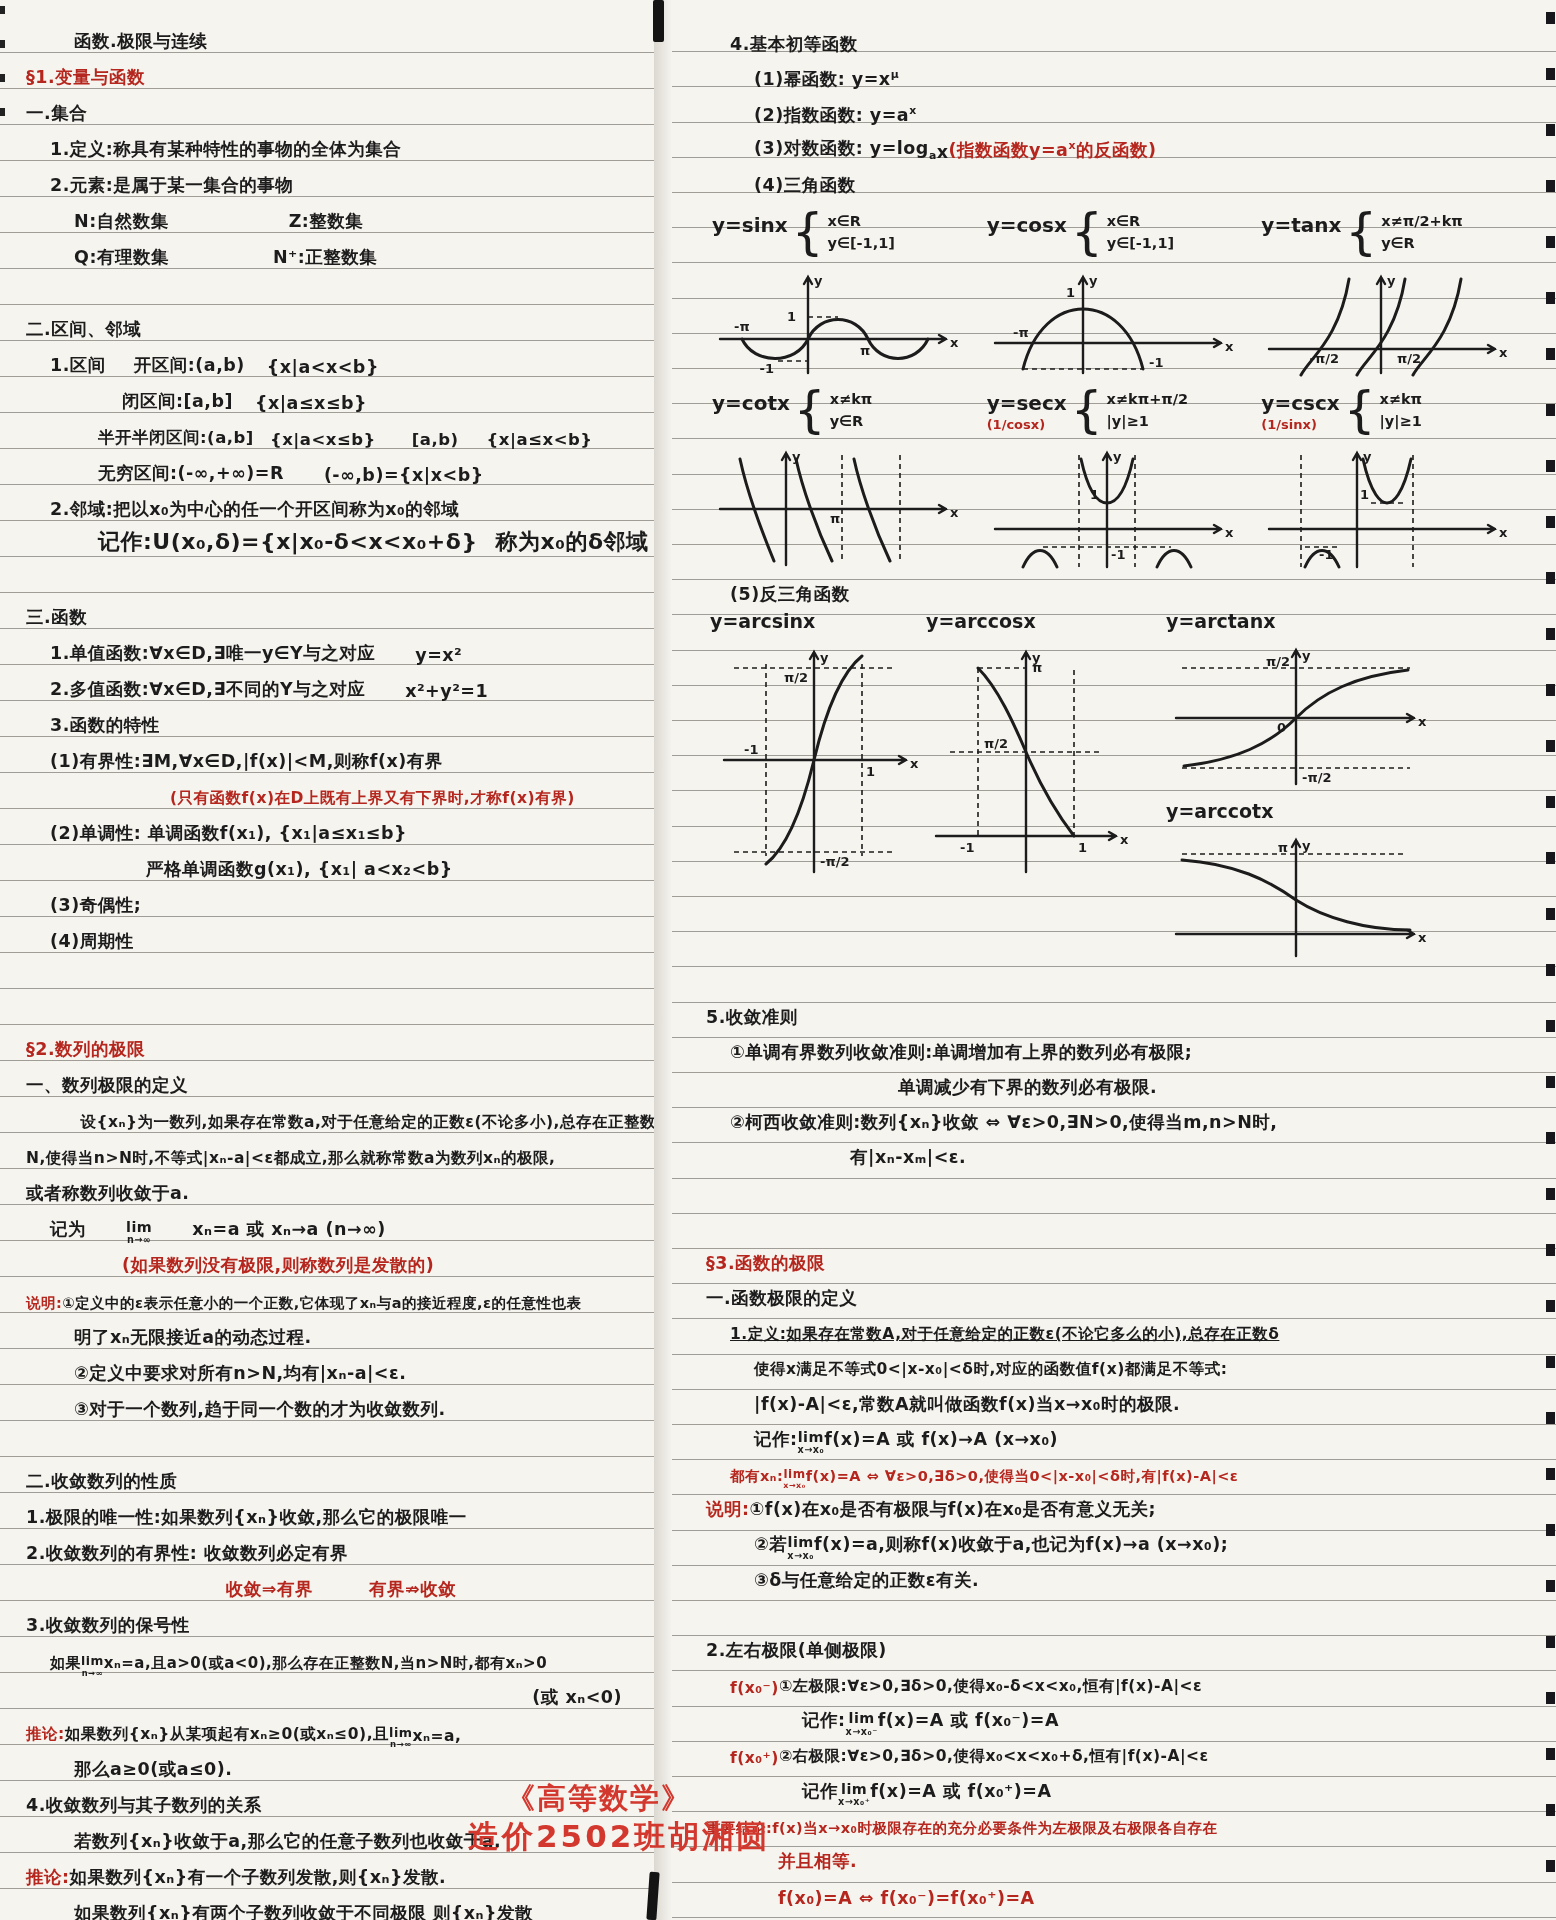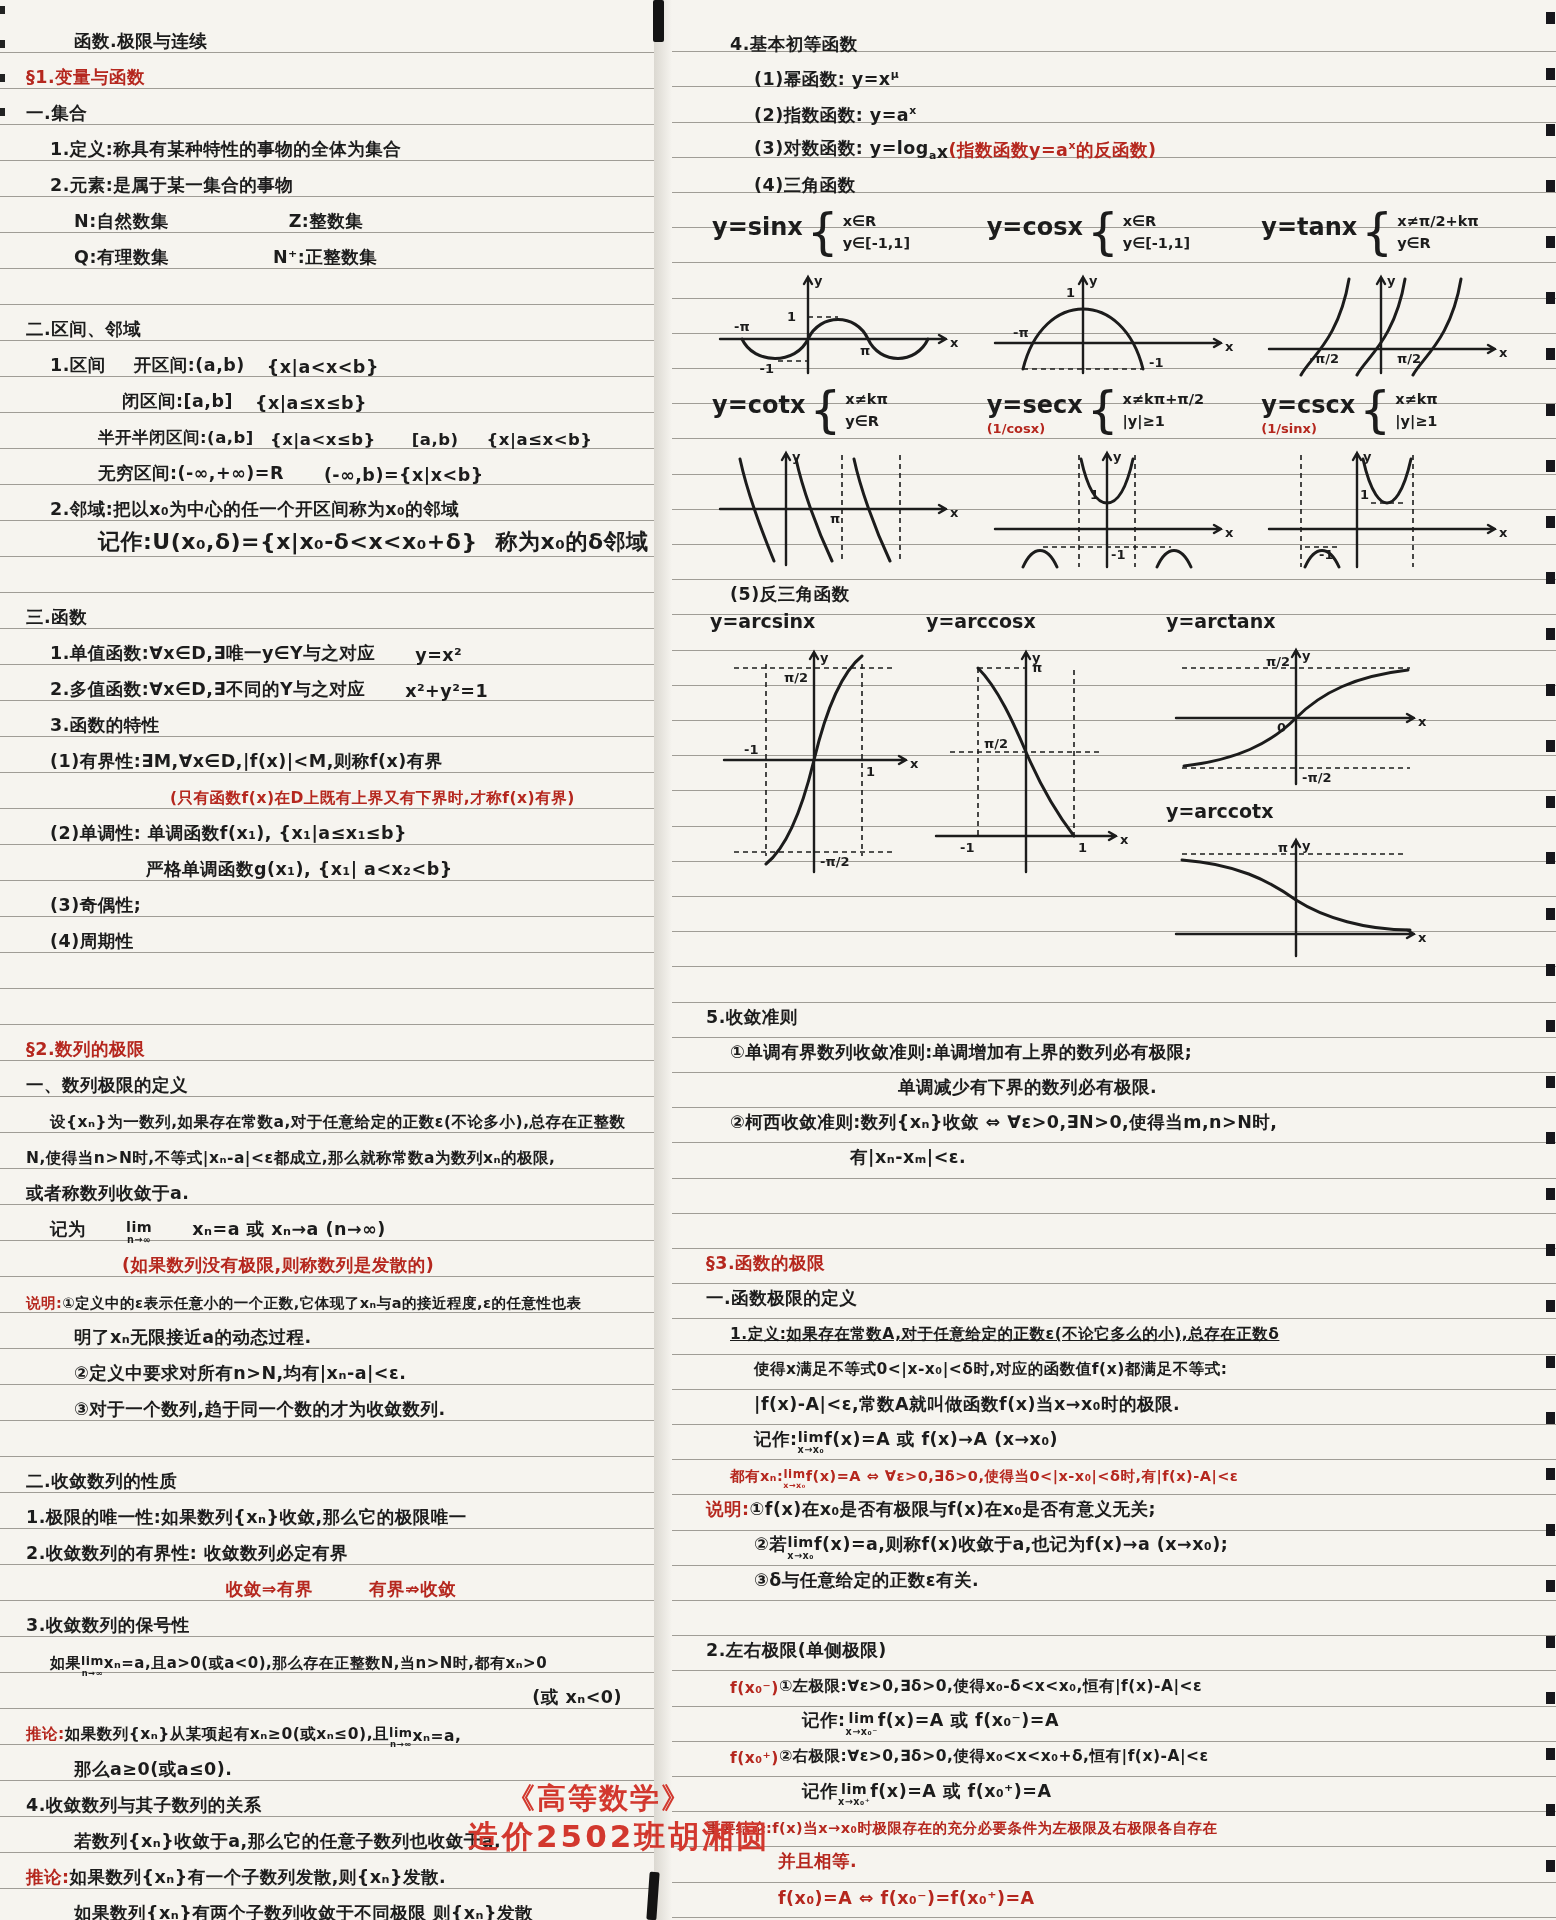--- a/index.html
+++ b/index.html
@@ -23,21 +23,21 @@
   .gutter-bot{position:absolute;left:648px;top:1872px;width:10px;height:48px;background:#141414;border-radius:2px;transform:rotate(4deg);}
   .binding{position:absolute;right:1px;top:12px;width:9px;height:1900px;
            background:repeating-linear-gradient(180deg,#17171c 0 12px,transparent 12px 56px);}
   .edge-marks{position:absolute;left:0;top:6px;width:5px;height:130px;
            background:repeating-linear-gradient(180deg,#222 0 8px,transparent 8px 34px);}
   
   .trig-row{display:flex;gap:6px;margin:2px 0 4px 6px;}
   .trig-cell{width:272px;}
   .fn-head{display:flex;align-items:flex-start;gap:4px;min-height:62px;}
   .fn-lab{display:flex;flex-direction:column;}
-  .fn-label{font-size:24px;padding-top:10px;}
+  .fn-label{font-size:20px;padding-top:10px;}
   .fn-note{font-size:13px;margin-top:2px;}
   .brace{font-size:50px;font-weight:400;line-height:58px;}
   .fn-dom{display:flex;flex-direction:column;font-size:14.5px;padding-top:8px;line-height:1.5;}
   svg{display:block;}
   .crv{fill:none;stroke:#1c1c1c;stroke-width:3;stroke-linecap:round;}
   .axs{fill:none;stroke:#1c1c1c;stroke-width:2.4;stroke-linecap:round;}
   .dsh{fill:none;stroke:#1c1c1c;stroke-width:1.6;stroke-dasharray:5 4;}
   .gtxt{font-size:13px;font-weight:700;fill:#1c1c1c;}
   .inv-row{display:flex;gap:4px;margin-left:4px;}
   .inv-col{display:flex;flex-direction:column;}
@@ -136,21 +136,21 @@
         </div>
         <div class="ln" style="padding-left: 24px;">
           <span class="seg">(4)周期性</span>
         </div>
         <div class="ln" style="margin-top: 72px;">
           <span class="seg red">§2.数列的极限</span>
         </div>
         <div class="ln">
           <span class="seg">一、数列极限的定义</span>
         </div>
-        <div class="ln" style="padding-left: 24px; font-size: 15.5px;">
+        <div class="ln" style="padding-left: 24px; font-size: 15.5px; justify-content: flex-end;">
           <span class="seg">设{xₙ}为一数列,如果存在常数a,对于任意给定的正数ε(不论多小),总存在正整数</span>
         </div>
         <div class="ln" style="font-size: 15.5px;">
           <span class="seg">N,使得当n&gt;N时,不等式|xₙ-a|&lt;ε都成立,那么就称常数a为数列xₙ的极限,</span>
         </div>
         <div class="ln">
           <span class="seg">或者称数列收敛于a.</span>
         </div>
         <div class="ln" style="padding-left: 24px; gap: 40px;">
           <span class="seg">记为 </span>

